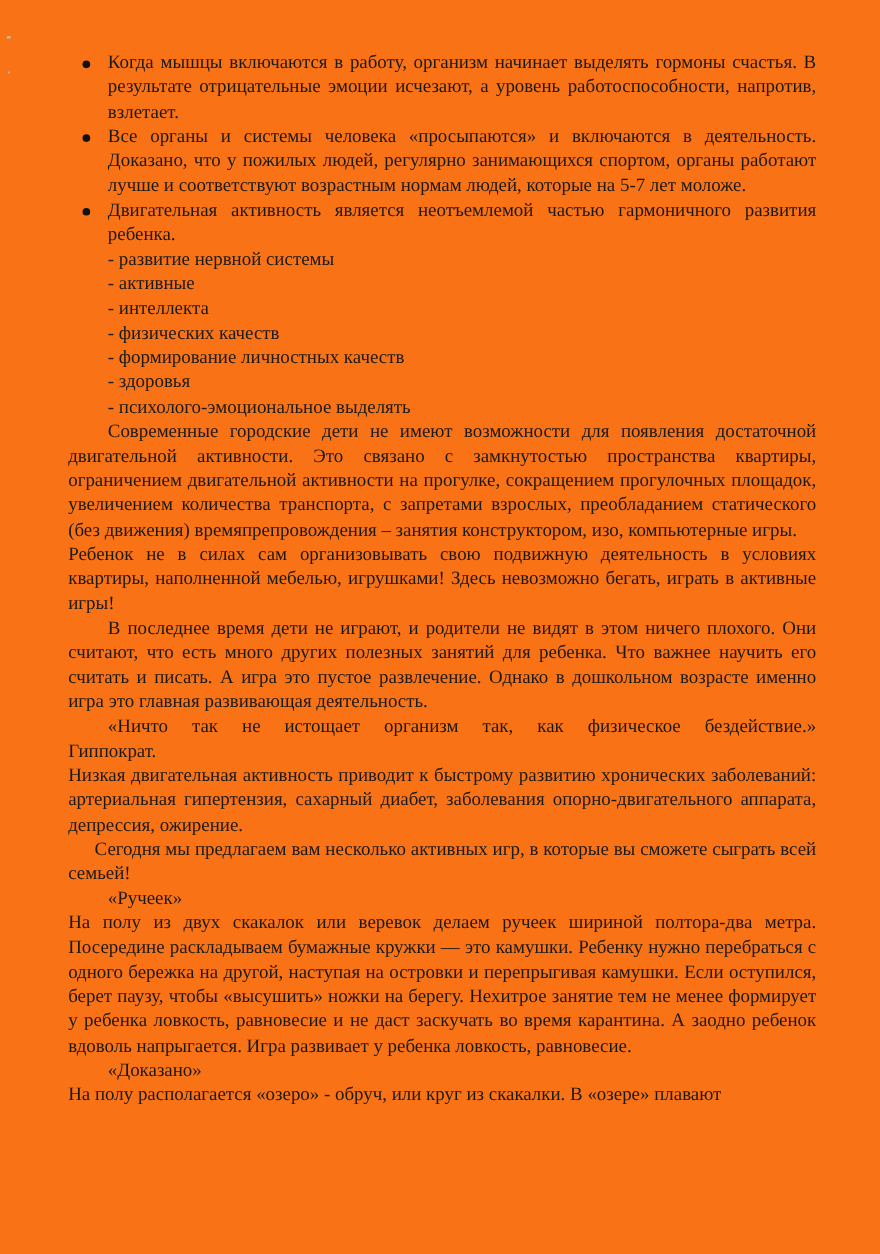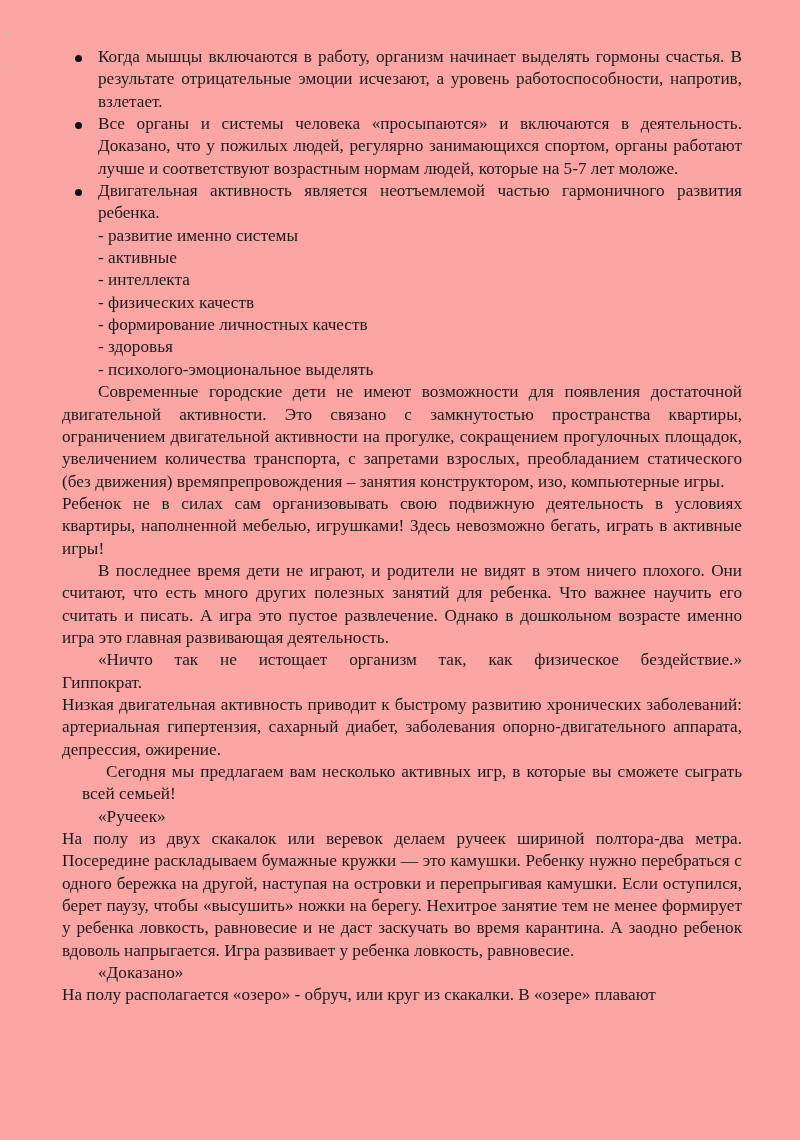--- a/index.html
+++ b/index.html
@@ -5,36 +5,36 @@
   html, body { margin: 0; padding: 0; }
   body {
     width: 800px; height: 1140px; overflow: hidden;
     background: #ffffff;
     font-family: "Liberation Serif", "DejaVu Serif", serif;
     color: #1a1a1a;
     position: relative;
   }
   .page {
     position: absolute; left: 0; top: 0; width: 800px; height: 1140px;
-    background: #fca5a5;
+    background: #f97316;
   }
   .speck { position: absolute; background: #bbb; border-radius: 1px; }
   .content {
     position: absolute; left: 62px; top: 46px; width: 680px;
     font-size: 17.2px; line-height: 22.35px;
   }
   .bullet-item { position: relative; padding-left: 36px; text-align: justify; }
   .bullet-item .dot {
     position: absolute; left: 13px; top: 9px; width: 7px; height: 7px;
     background: #111; border-radius: 50%;
   }
   .sub { padding-left: 36px; }
   .p { text-align: justify; }
   .indent { text-indent: 36px; }
-  .indent-sm { text-indent: 24px; margin-left: 20px; }
+  .indent-sm { text-indent: 24px; }
   .game-title { padding-left: 36px; }
   .justify-last { text-align-last: justify; }
 </style>
 </head>
 <body>
 
 <div class="page">
   <div class="speck" style="left:6px;top:33px;width:4px;height:2px;"></div>
   <div class="speck" style="left:7px;top:65px;width:2px;height:2px;"></div>
 
@@ -49,21 +49,21 @@
       <span class="dot"></span>
       <span>Все органы и системы человека «просыпаются» и включаются в деятельность. Доказано, что у пожилых людей, регулярно занимающихся спортом, органы работают лучше и соответствуют возрастным нормам людей, которые на 5-7 лет моложе.</span>
     </div>
 
     <div class="bullet-item">
       <span class="dot"></span>
       <span>Двигательная активность является неотъемлемой частью гармоничного развития ребенка.</span>
     </div>
 
     <div class="sub">
-      <div>- развитие именно системы</div>
+      <div>- развитие нервной системы</div>
       <div>- активные</div>
       <div>- интеллекта</div>
       <div>- физических качеств</div>
       <div>- формирование личностных качеств</div>
       <div>- здоровья</div>
       <div>- психолого-эмоциональное выделять</div>
     </div>
 
     <div class="p indent">Современные городские дети не имеют возможности для появления достаточной двигательной активности. Это связано с замкнутостью пространства квартиры, ограничением двигательной активности на прогулке, сокращением прогулочных площадок, увеличением количества транспорта, с запретами взрослых, преобладанием статического (без движения) времяпрепровождения – занятия конструктором, изо, компьютерные игры.</div>
     <div class="p">Ребенок не в силах сам организовывать свою подвижную деятельность в условиях квартиры, наполненной мебелью, игрушками! Здесь невозможно бегать, играть в активные игры!</div>

